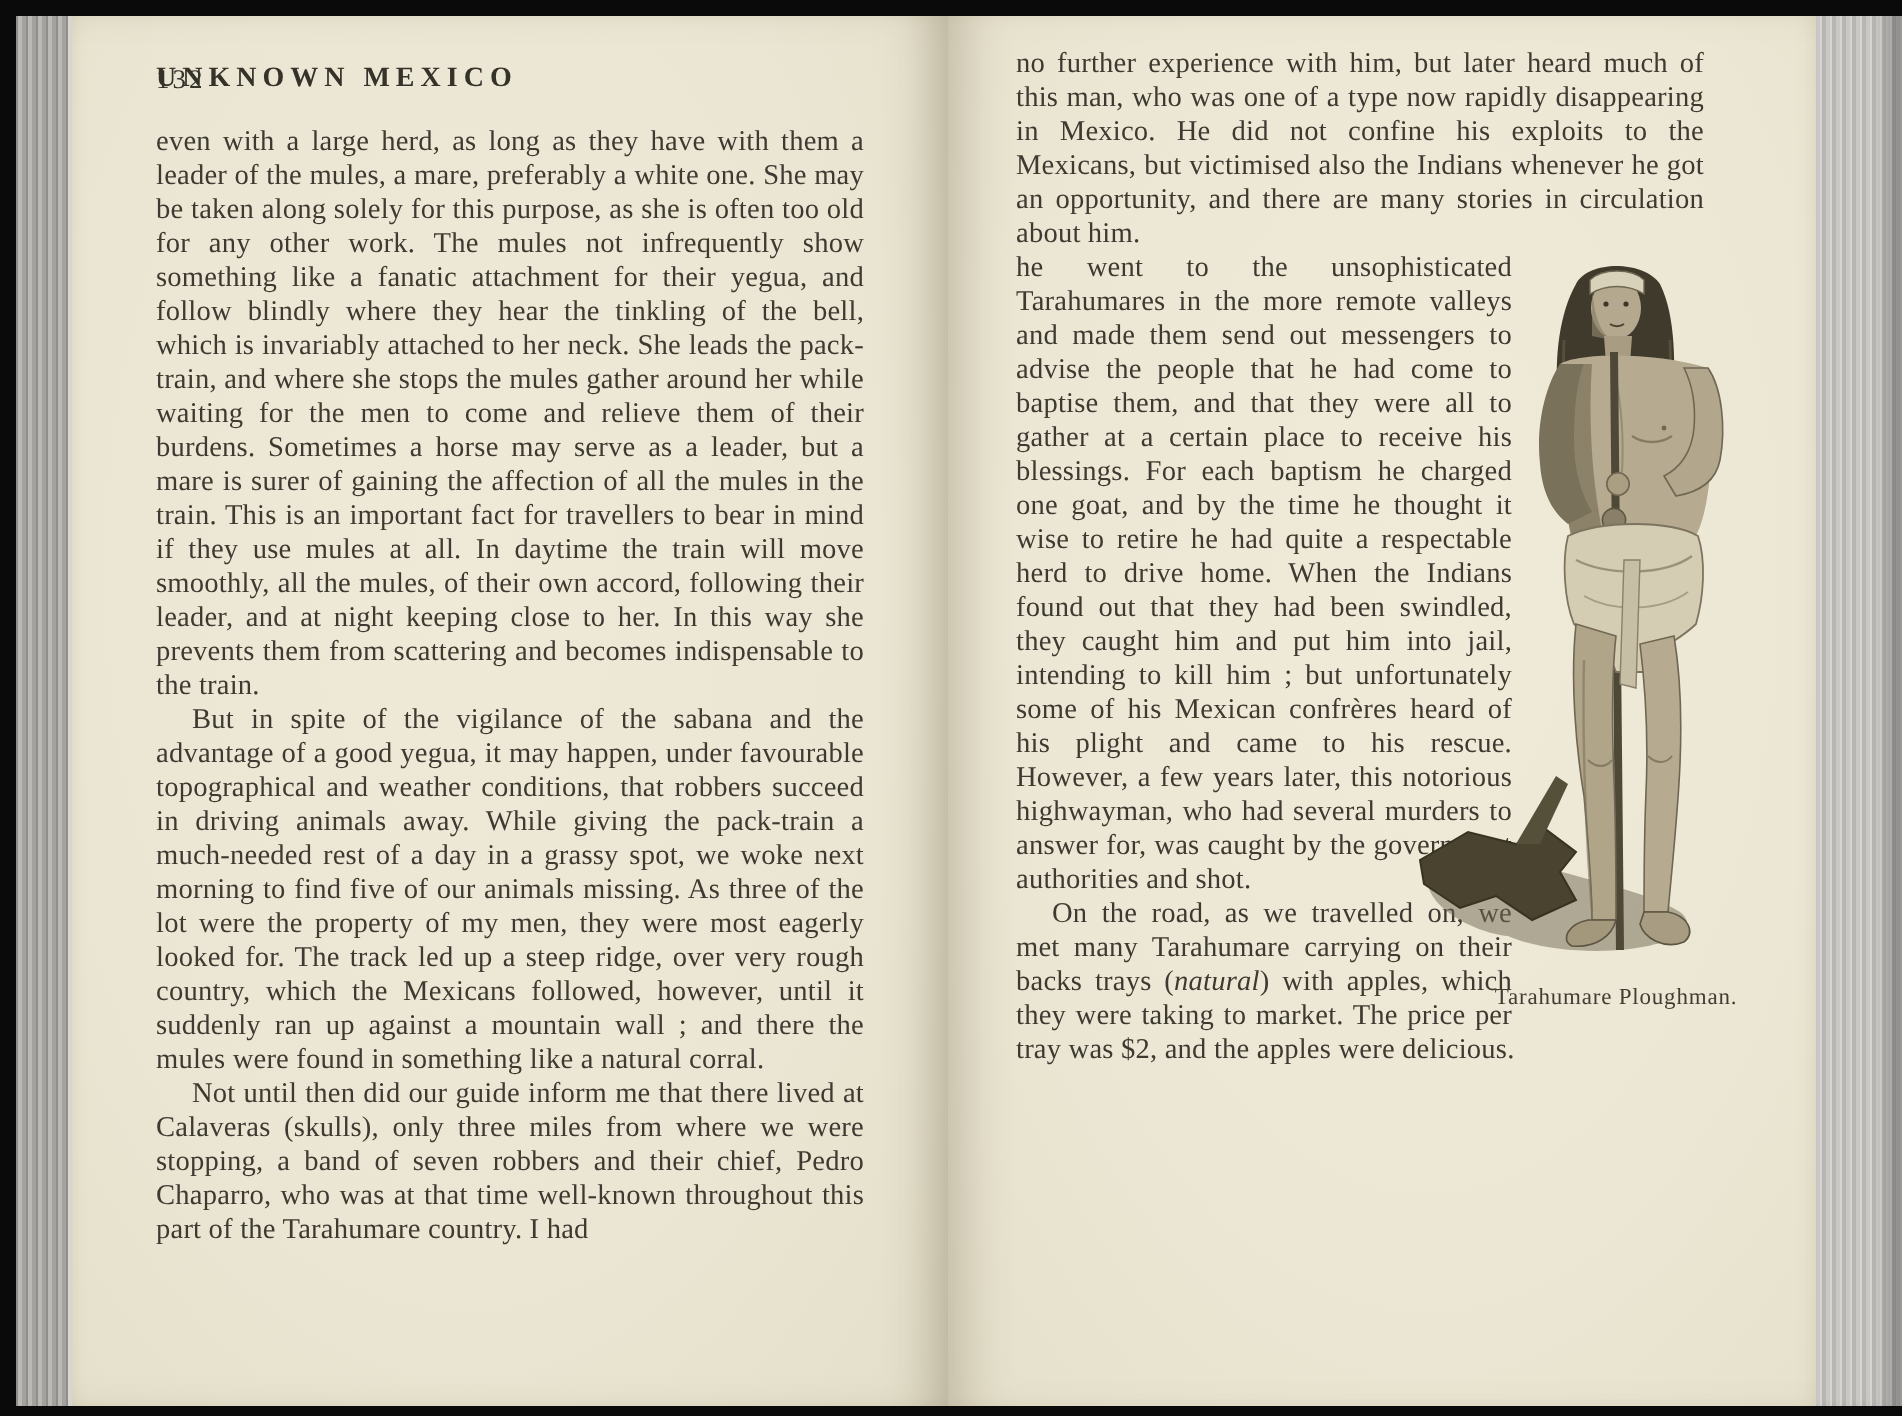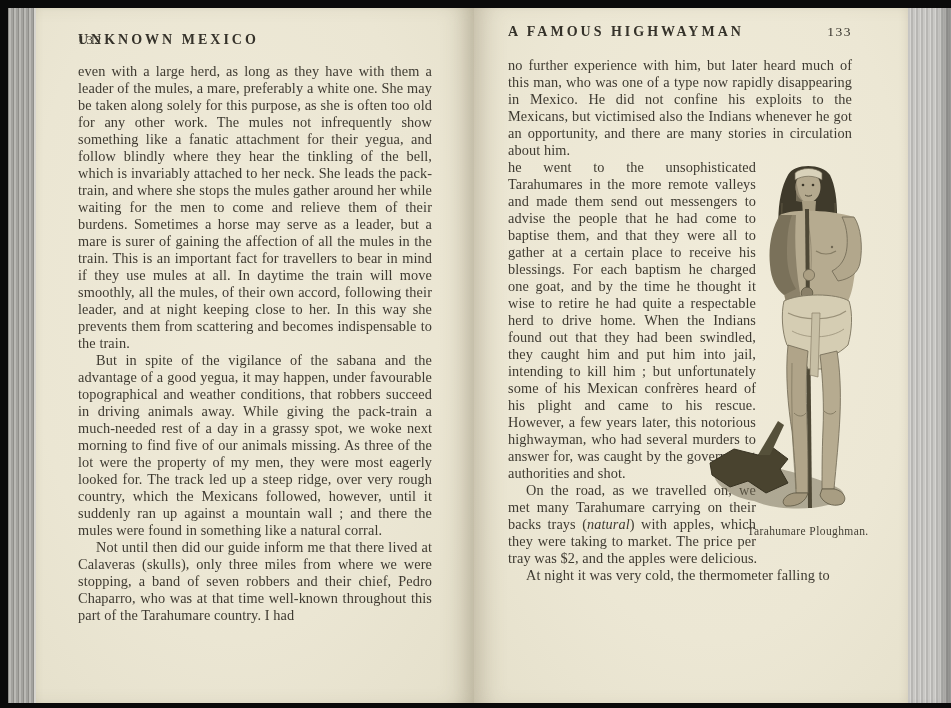--- a/index.html
+++ b/index.html
@@ -53,24 +53,20 @@
         <span class="runhead">UNKNOWN MEXICO</span>
       </div>
       <div class="body">
         <p class="para">even with a large herd, as long as they have with them a leader of the mules, a mare, preferably a white one. She may be taken along solely for this purpose, as she is often too old for any other work. The mules not infrequently show something like a fanatic attachment for their yegua, and follow blindly where they hear the tinkling of the bell, which is invariably attached to her neck. She leads the pack-train, and where she stops the mules gather around her while waiting for the men to come and relieve them of their burdens. Sometimes a horse may serve as a leader, but a mare is surer of gaining the affection of all the mules in the train. This is an important fact for travellers to bear in mind if they use mules at all. In daytime the train will move smoothly, all the mules, of their own accord, following their leader, and at night keeping close to her. In this way she prevents them from scattering and becomes indispensable to the train.</p>
         <p class="para indent">But in spite of the vigilance of the sabana and the advantage of a good yegua, it may happen, under favourable topographical and weather conditions, that robbers succeed in driving animals away. While giving the pack-train a much-needed rest of a day in a grassy spot, we woke next morning to find five of our animals missing. As three of the lot were the property of my men, they were most eagerly looked for. The track led up a steep ridge, over very rough country, which the Mexicans followed, however, until it suddenly ran up against a mountain wall ; and there the mules were found in something like a natural corral.</p>
         <p class="para indent">Not until then did our guide inform me that there lived at Calaveras (skulls), only three miles from where we were stopping, a band of seven robbers and their chief, Pedro Chaparro, who was at that time well-known throughout this part of the Tarahumare country. I had</p>
       </div>
     </div>
 
     <div class="page page-right">
-      <div class="pagehead">
-        <span class="runhead">A FAMOUS HIGHWAYMAN</span>
-        <span class="folio fr">133</span>
-      </div>
       <div class="body">
         <p class="para">no further experience with him, but later heard much of this man, who was one of a type now rapidly disappearing in Mexico. He did not confine his exploits to the Mexicans, but victimised also the Indians whenever he got an opportunity, and there are many stories in circulation about him.</p>
         <p class="para">
           <span class="illus-float">
             <span class="illus-inner">
               <svg width="200" height="352" viewBox="0 0 200 352" xmlns="http://www.w3.org/2000/svg">
 
                 <path d="M6 306 C20 294 48 296 66 304 C86 310 116 316 132 326 C140 332 134 340 120 342 C98 348 64 346 46 338 C28 336 2 322 6 306 Z" fill="#6f6852" opacity="0.5"></path>
 
                 <path d="M2 300 L26 286 L50 292 L64 284 L80 296 L72 306 L80 320 L58 330 L40 318 L22 324 L4 312 Z" fill="#49432f" stroke="#373222" stroke-width="1"></path>
@@ -120,19 +116,18 @@
                 <path d="M84 200 C83 240 85 290 88 326" stroke="#7d745d" stroke-width="1.2" fill="none" opacity=".6"></path>
 
                 <path d="M86 330 L100 330 C98 338 90 344 78 343 C72 340 76 332 86 330 Z" fill="#a3977c" stroke="#5c5541" stroke-width=".8"></path>
                 <path d="M114 326 L126 326 C136 328 140 336 134 341 C124 345 114 339 112 332 Z" fill="#a89d82" stroke="#5c5541" stroke-width=".8"></path>
               </svg>
               <span class="illus-caption">Tarahumare Ploughman.</span>
             </span>
           </span><span>he went to the unsophisticated Tarahumares in the more remote valleys and made them send out messengers to advise the people that he had come to baptise them, and that they were all to gather at a certain place to receive his blessings. For each baptism he charged one goat, and by the time he thought it wise to retire he had quite a respectable herd to drive home. When the Indians found out that they had been swindled, they caught him and put him into jail, intending to kill him ; but unfortunately some of his Mexican confrères heard of his plight and came to his rescue. However, a few years later, this notorious highwayman, who had several murders to answer for, was caught by the government authorities and shot.</span>
         </p>
         <p class="para indent"><span>On the road, as we travelled on, we met many Tarahumare carrying on their backs trays (</span><span class="ital">natural</span><span>) with apples, which they were taking to market. The price per tray was $2, and the apples were delicious.</span></p>
-        <p class="para indent">At night it was very cold, the thermometer falling to</p>
       </div>
     </div>
   </div>
 
   <div class="bar-bottom"></div>
 </div>
 
 </body></html>

